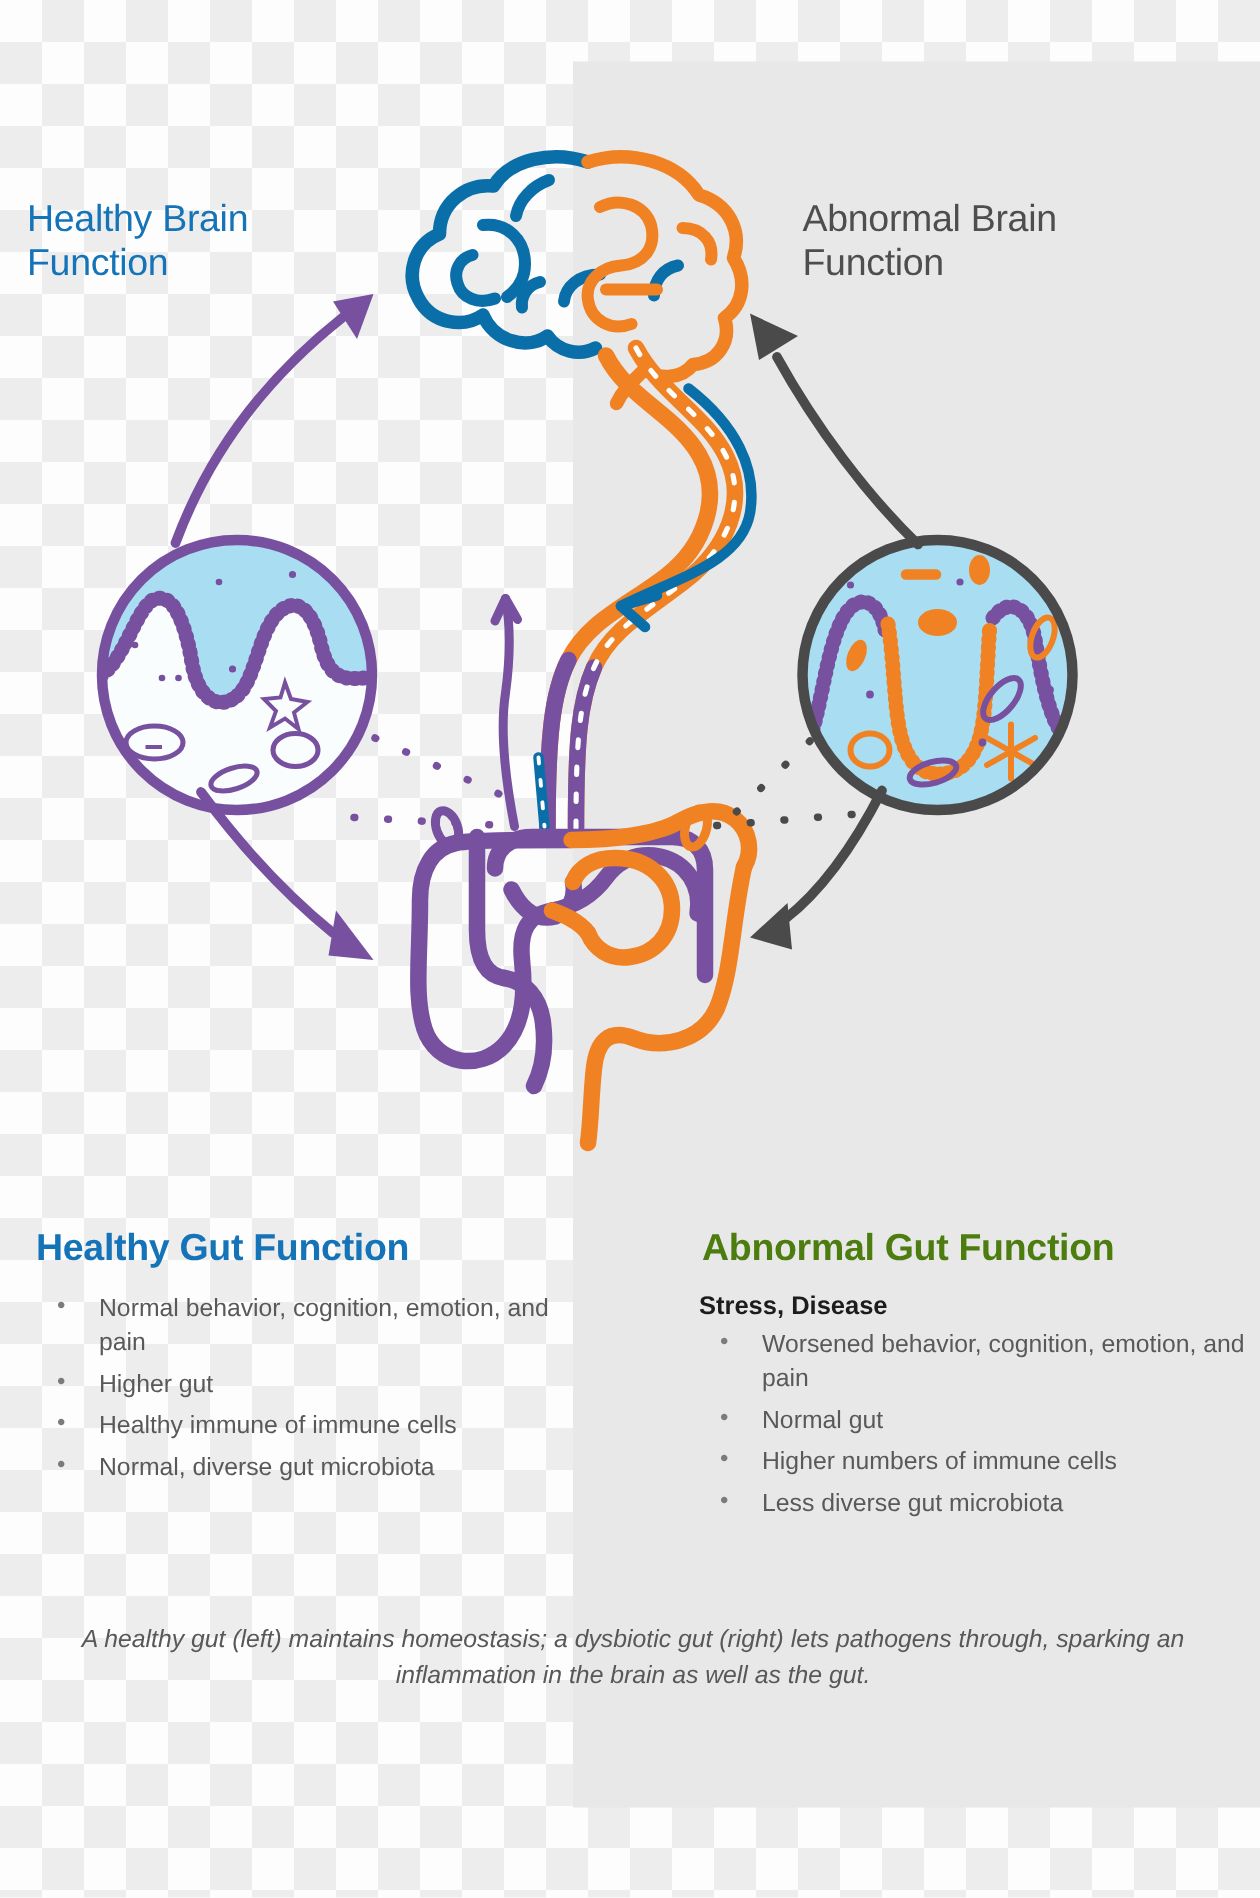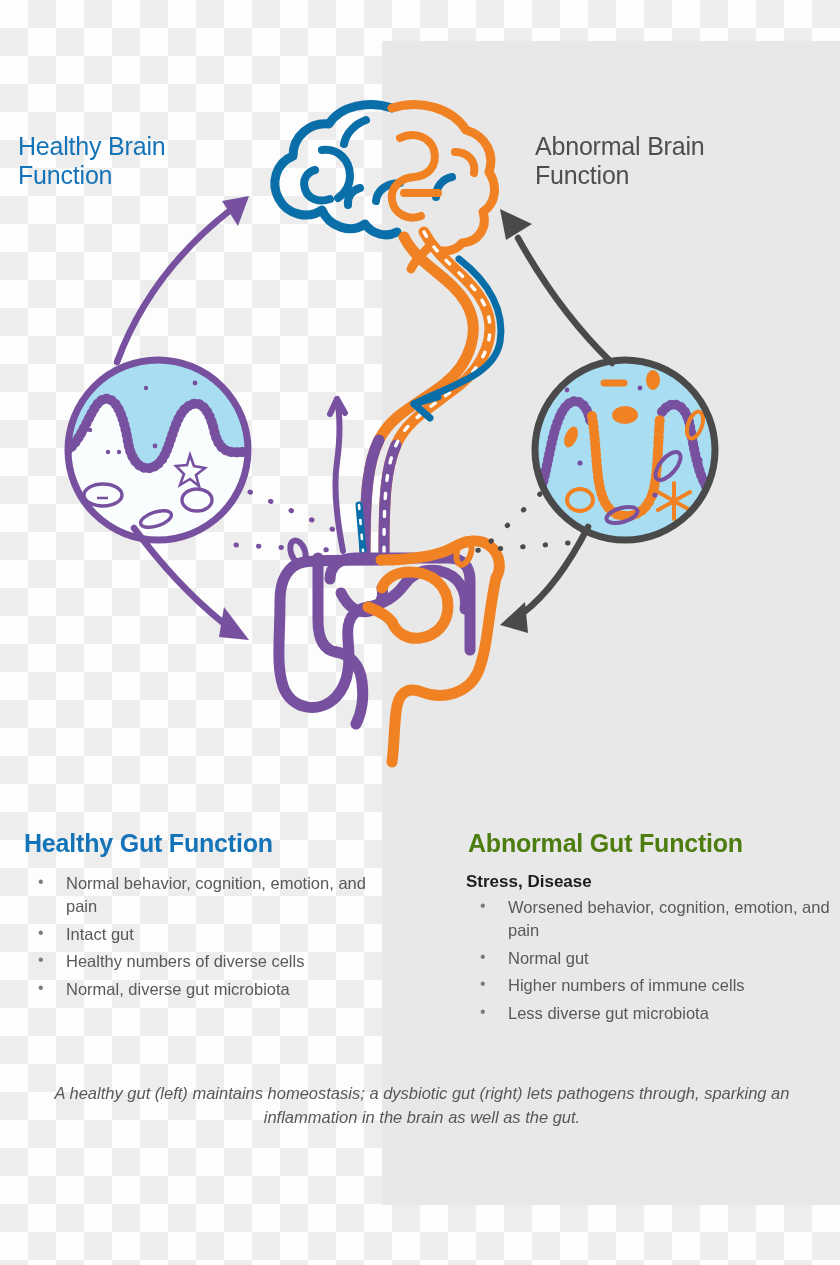--- a/index.html
+++ b/index.html
@@ -64,21 +64,21 @@
   }
   #abnormal-gut-block {
     position: absolute;
     left: 466px; top: 814px;
     width: 366px;
   }
 
   .sect-title {
     font-size: 25px;
     font-weight: bold;
-    margin: 15px 0 14px 0;
+    margin: 4px 0 14px 0;
     letter-spacing: -0.2px;
   }
   #healthy-gut-block .sect-title { color: #1573b8; }
   #abnormal-gut-block .sect-title { color: #4d7c0f; margin-left: 2px; }
 
   .sect-sub {
     font-size: 17px;
     font-weight: bold;
     margin: 0 0 4px 0;
   }
@@ -329,25 +329,25 @@
 
 <div id="healthy-gut-block">
   <div class="sect-title">Healthy Gut Function</div>
   <ul class="bullets">
     <li>
       <span class="dot">•</span>
       <span>Normal behavior, cognition, emotion, and pain</span>
     </li>
     <li>
       <span class="dot">•</span>
-      <span>Intact gut</span>
-    </li>
-    <li>
-      <span class="dot">•</span>
-      <span>Healthy numbers of diverse cells</span>
+      <span>Higher gut</span>
+    </li>
+    <li>
+      <span class="dot">•</span>
+      <span>Healthy immune of immune cells</span>
     </li>
     <li>
       <span class="dot">•</span>
       <span>Normal, diverse gut microbiota</span>
     </li>
   </ul>
 </div>
 
 <div id="abnormal-gut-block">
   <div class="sect-title">Abnormal Gut  Function</div>

